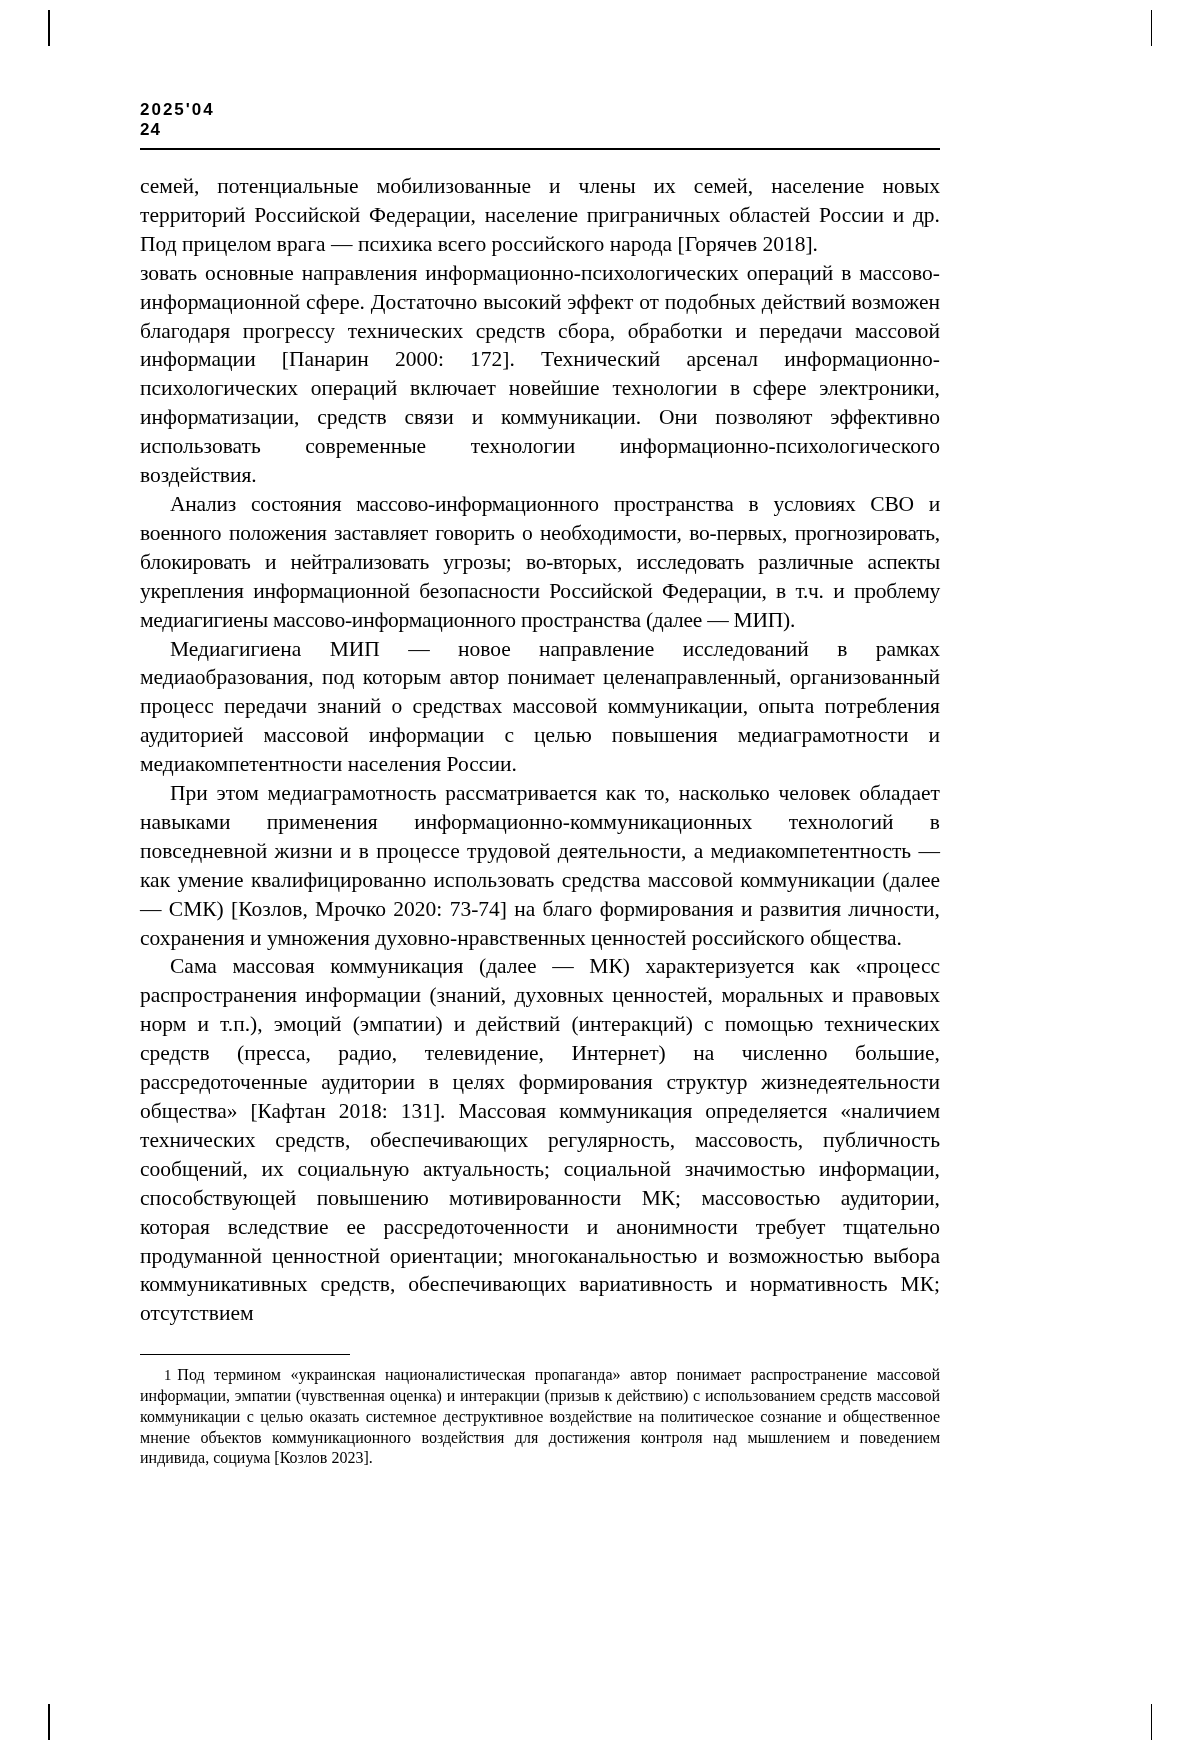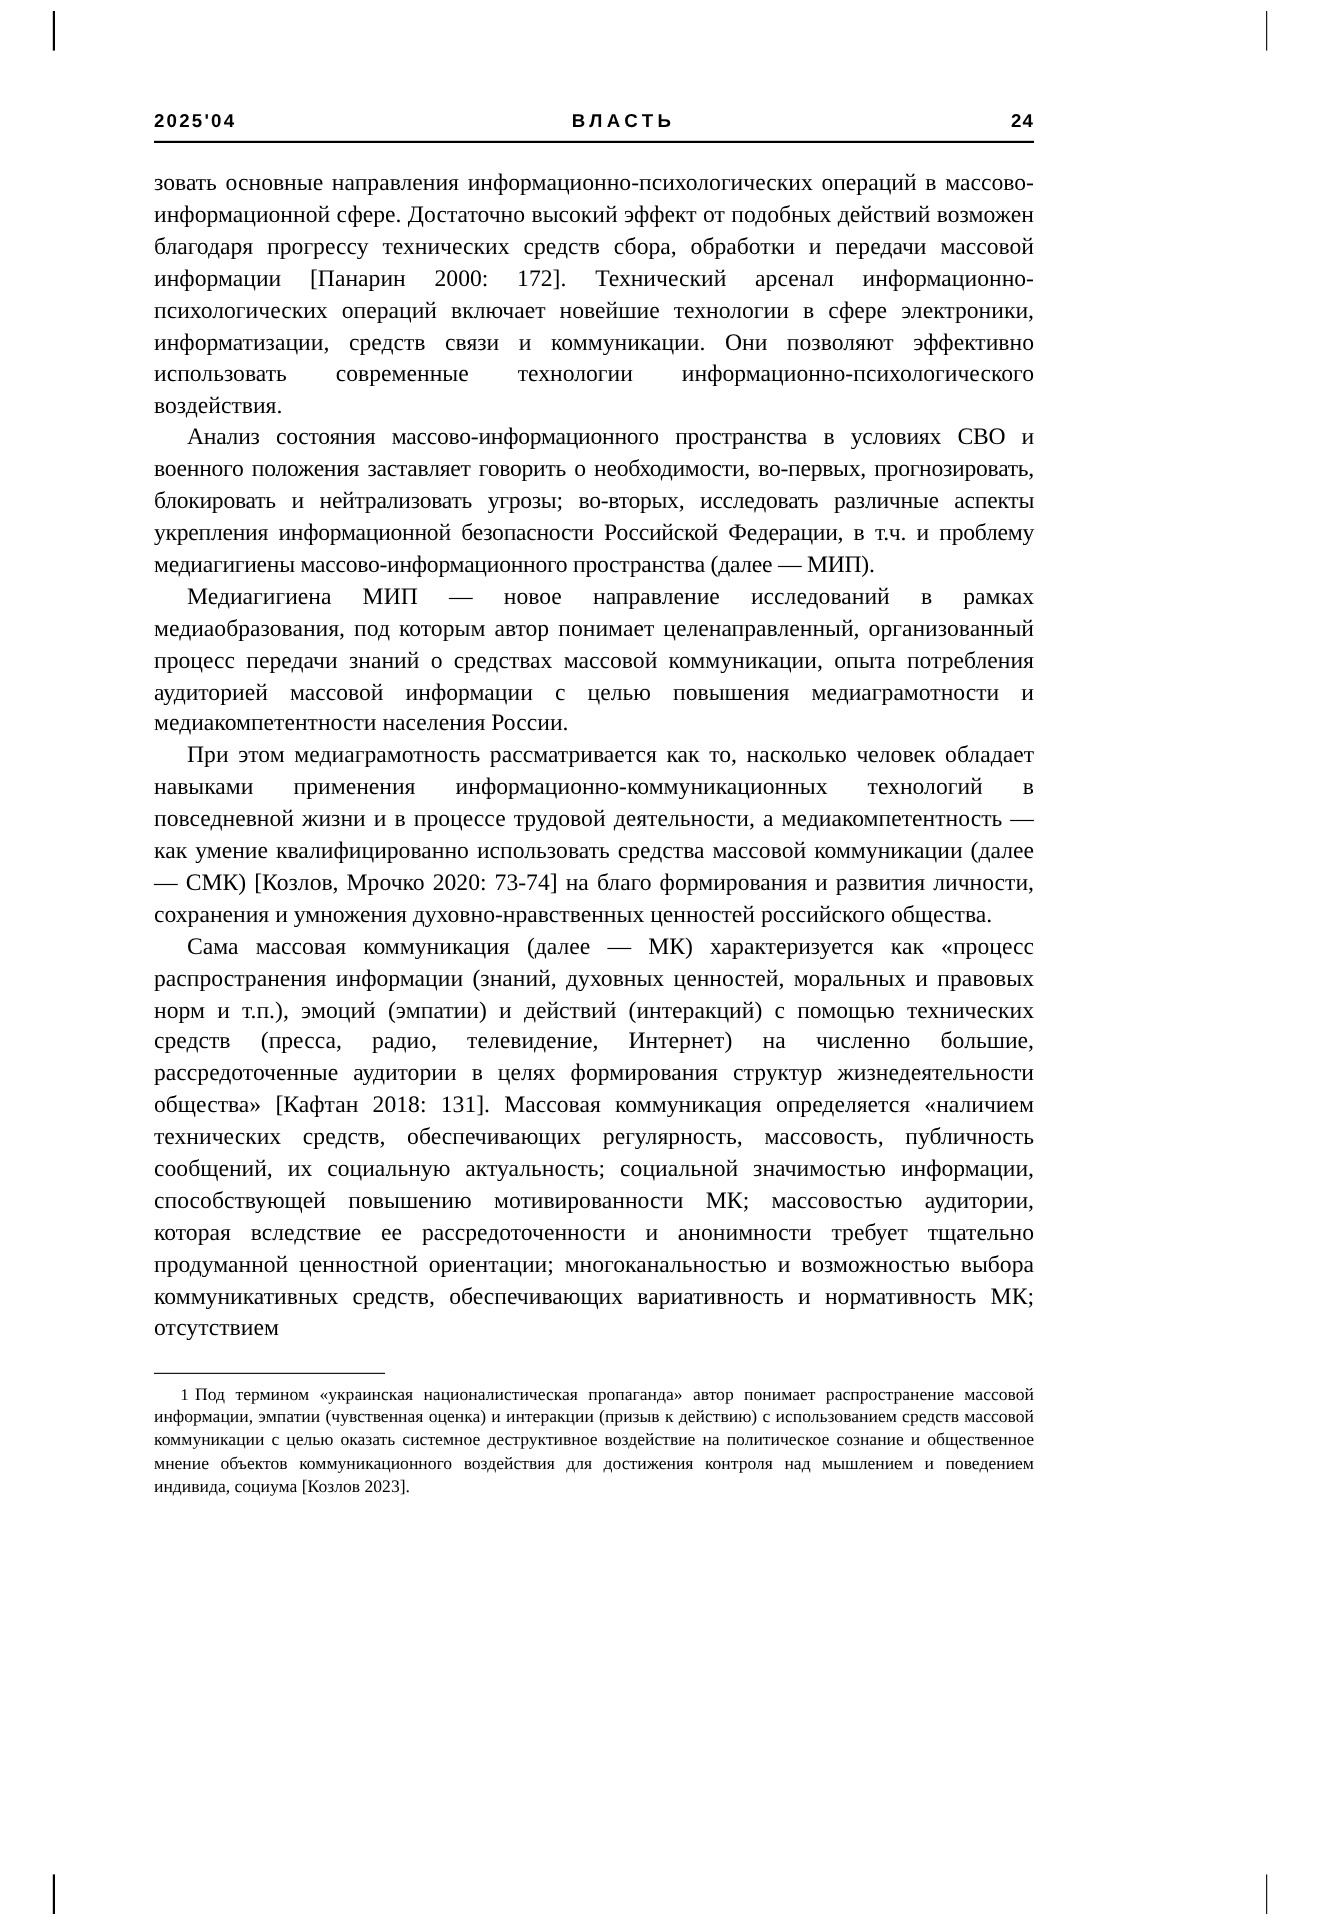--- a/index.html
+++ b/index.html
@@ -36,20 +36,21 @@
   
   .runhead {
     display: flex;
     align-items: baseline;
     justify-content: space-between;
     font-family: "Liberation Sans", sans-serif;
     font-weight: bold;
     font-size: 17px;
     letter-spacing: 2.0px;
     padding-bottom: 8px;
+    flex-direction: column;
   }
   .runhead .issue { flex: 0 0 auto; }
   .runhead .journal {
     flex: 1 1 auto;
     text-align: center;
     letter-spacing: 4px;
   }
   .runhead .pageno {
     flex: 0 0 auto;
     letter-spacing: 1px;
@@ -104,27 +105,27 @@
 
 <div class="crop-mark cm-tl-v"></div>
 <div class="crop-mark cm-tr-v"></div>
 <div class="crop-mark cm-bl-v"></div>
 <div class="crop-mark cm-br-v"></div>
 
 <div class="page">
 
   <div class="runhead">
     <span class="issue">2025'04</span>
-    <span class="journal">ВЛАСТЬ</span>
     <span class="pageno">24</span>
   </div>
   <div class="rule"></div>
 
   <div class="body-text">
 
+    <p>семей, потенциальные мобилизованные и члены их семей, население новых территорий Российской Федерации, население приграничных областей России и др. Под прицелом врага — психика всего российского народа [Горячев 2018].</p>
 
 
     <p>зовать основные направления информационно-психологических операций в массово-информационной сфере. Достаточно высокий эффект от подобных действий возможен благодаря прогрессу технических средств сбора, обработки и передачи массовой информации [Панарин 2000: 172]. Технический арсенал информационно-психологических операций включает новейшие технологии в сфере электроники, информатизации, средств связи и коммуникации. Они позволяют эффективно использовать современные технологии информационно-психологического воздействия.</p>
 
     <p class="indent tight">Анализ состояния массово-информационного пространства в условиях СВО и военного положения заставляет говорить о необходимости, во-первых, прогнозировать, блокировать и нейтрализовать угрозы; во-вторых, исследовать различные аспекты укрепления информационной безопасности Российской Федерации, в т.ч. и проблему медиагигиены массово-информационного пространства (далее — МИП).</p>
 
     <p class="indent">Медиагигиена МИП — новое направление исследований в рамках медиаобразования, под которым автор понимает целенаправленный, организованный процесс передачи знаний о средствах массовой коммуникации, опыта потребления аудиторией массовой информации с целью повышения медиаграмотности и медиакомпетентности населения России.</p>
 
     <p class="indent">При этом медиаграмотность рассматривается как то, насколько человек обладает навыками применения информационно-коммуникационных технологий в повседневной жизни и в процессе трудовой деятельности, а медиакомпетентность — как умение квалифицированно использовать средства массовой коммуникации (далее — СМК) [Козлов, Мрочко 2020: 73-74] на благо формирования и развития личности, сохранения и умножения духовно-нравственных ценностей российского общества.</p>
 

